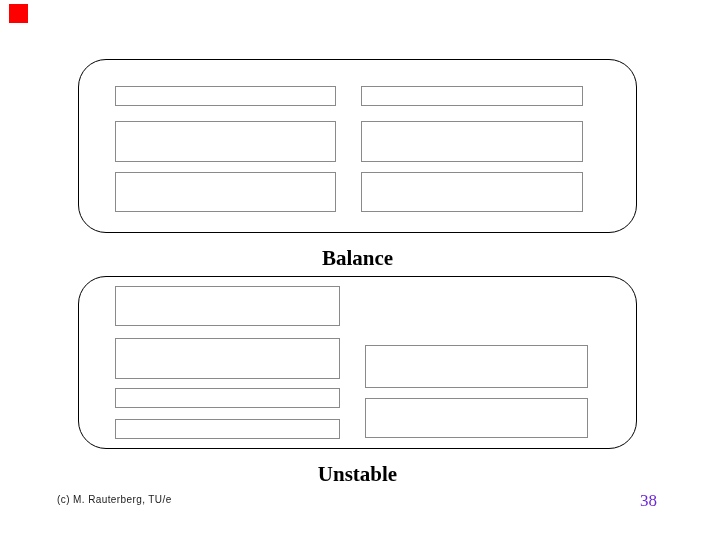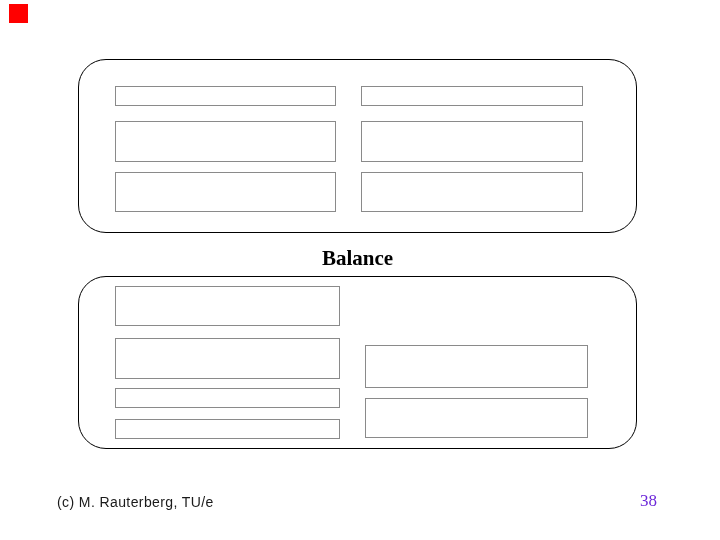--- a/index.html
+++ b/index.html
@@ -61,21 +61,21 @@
     font-size: 21px;
     line-height: 24px;
     color: #000000;
   }
   .label-balance  { top: 246px; }
   .label-unstable { top: 462px; }
 
   .footer-copyright {
     left: 57px; top: 494px;
     font-family: "Liberation Sans", sans-serif;
-    font-size: 14px;
+    font-size: 10px;
     letter-spacing: 0.4px;
     color: #1a1a1a;
   }
   .page-number {
     left: 640px; top: 491px;
     width: 30px;
     font-family: "Liberation Serif", serif;
     font-size: 17px;
     color: #6d28d9;
   }
@@ -100,18 +100,19 @@
 
   <div class="abs frame frame-unstable"></div>
 
   <div class="abs pbox u-l1"></div>
   <div class="abs pbox u-l2"></div>
   <div class="abs pbox u-l3"></div>
   <div class="abs pbox u-l4"></div>
   <div class="abs pbox u-r1"></div>
   <div class="abs pbox u-r2"></div>
 
+  <div class="abs group-label label-unstable">Unstable</div>
 
   <div class="abs footer-copyright">(c) M. Rauterberg, TU/e</div>
 
   <div class="abs page-number">38</div>
 
 </div>
 
 </body></html>

